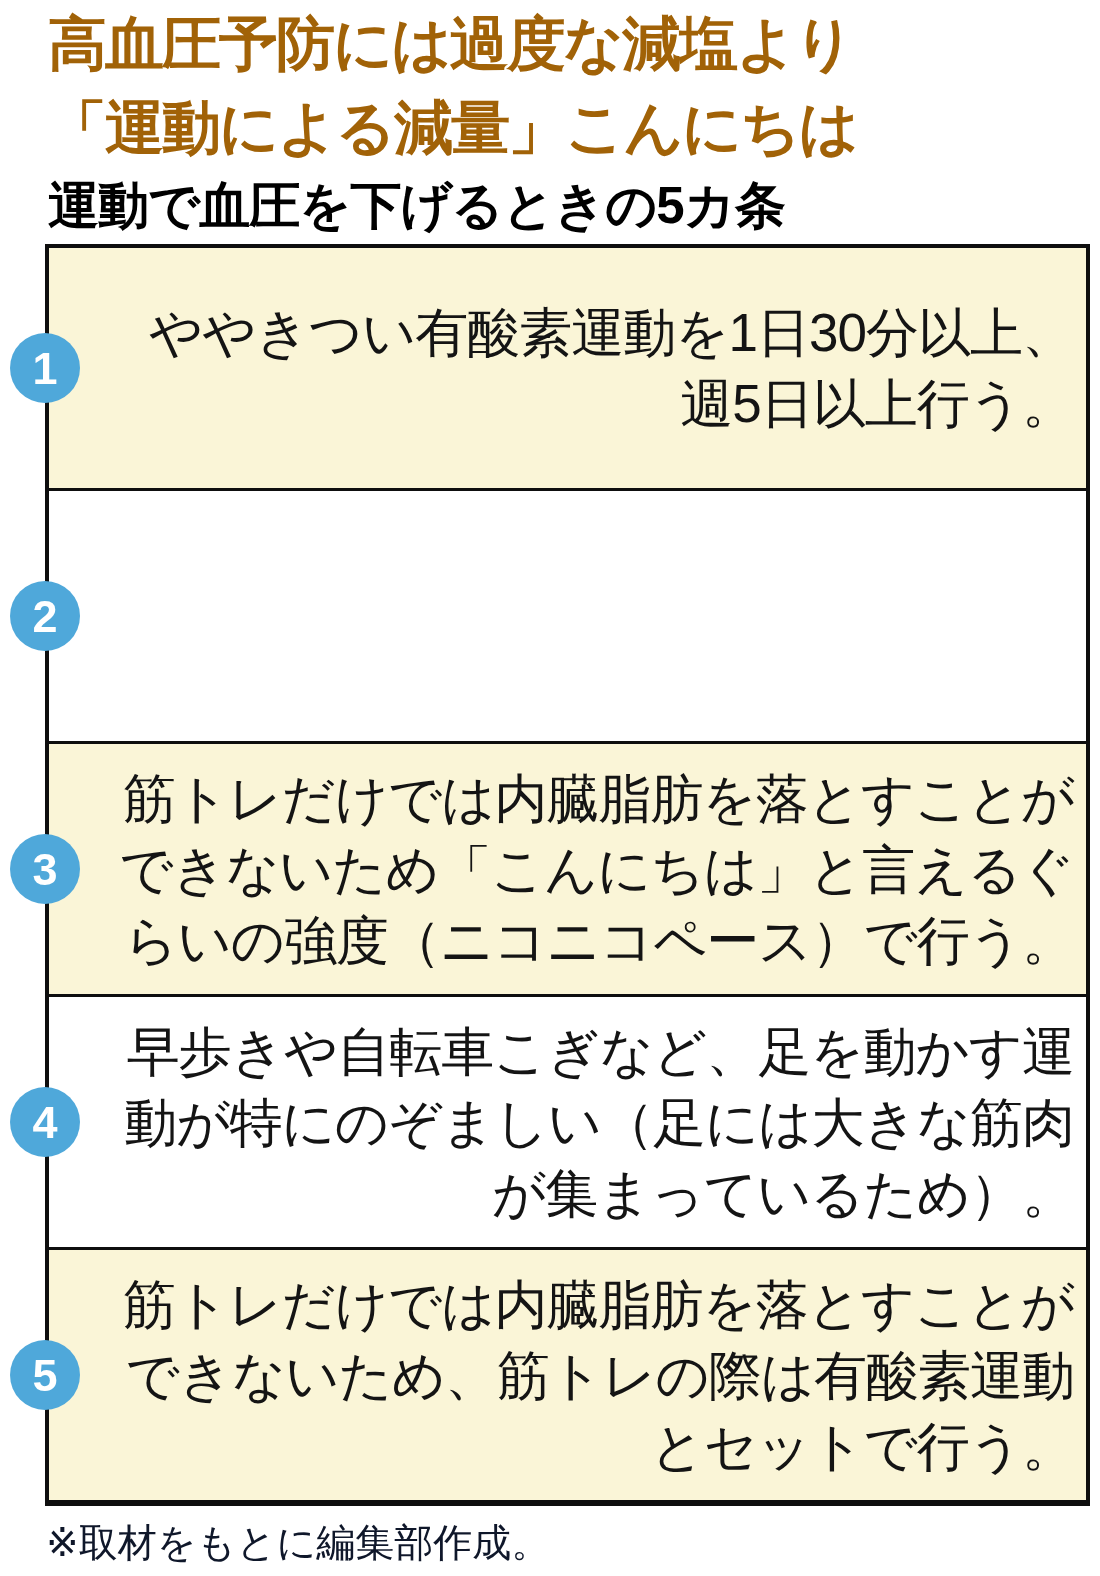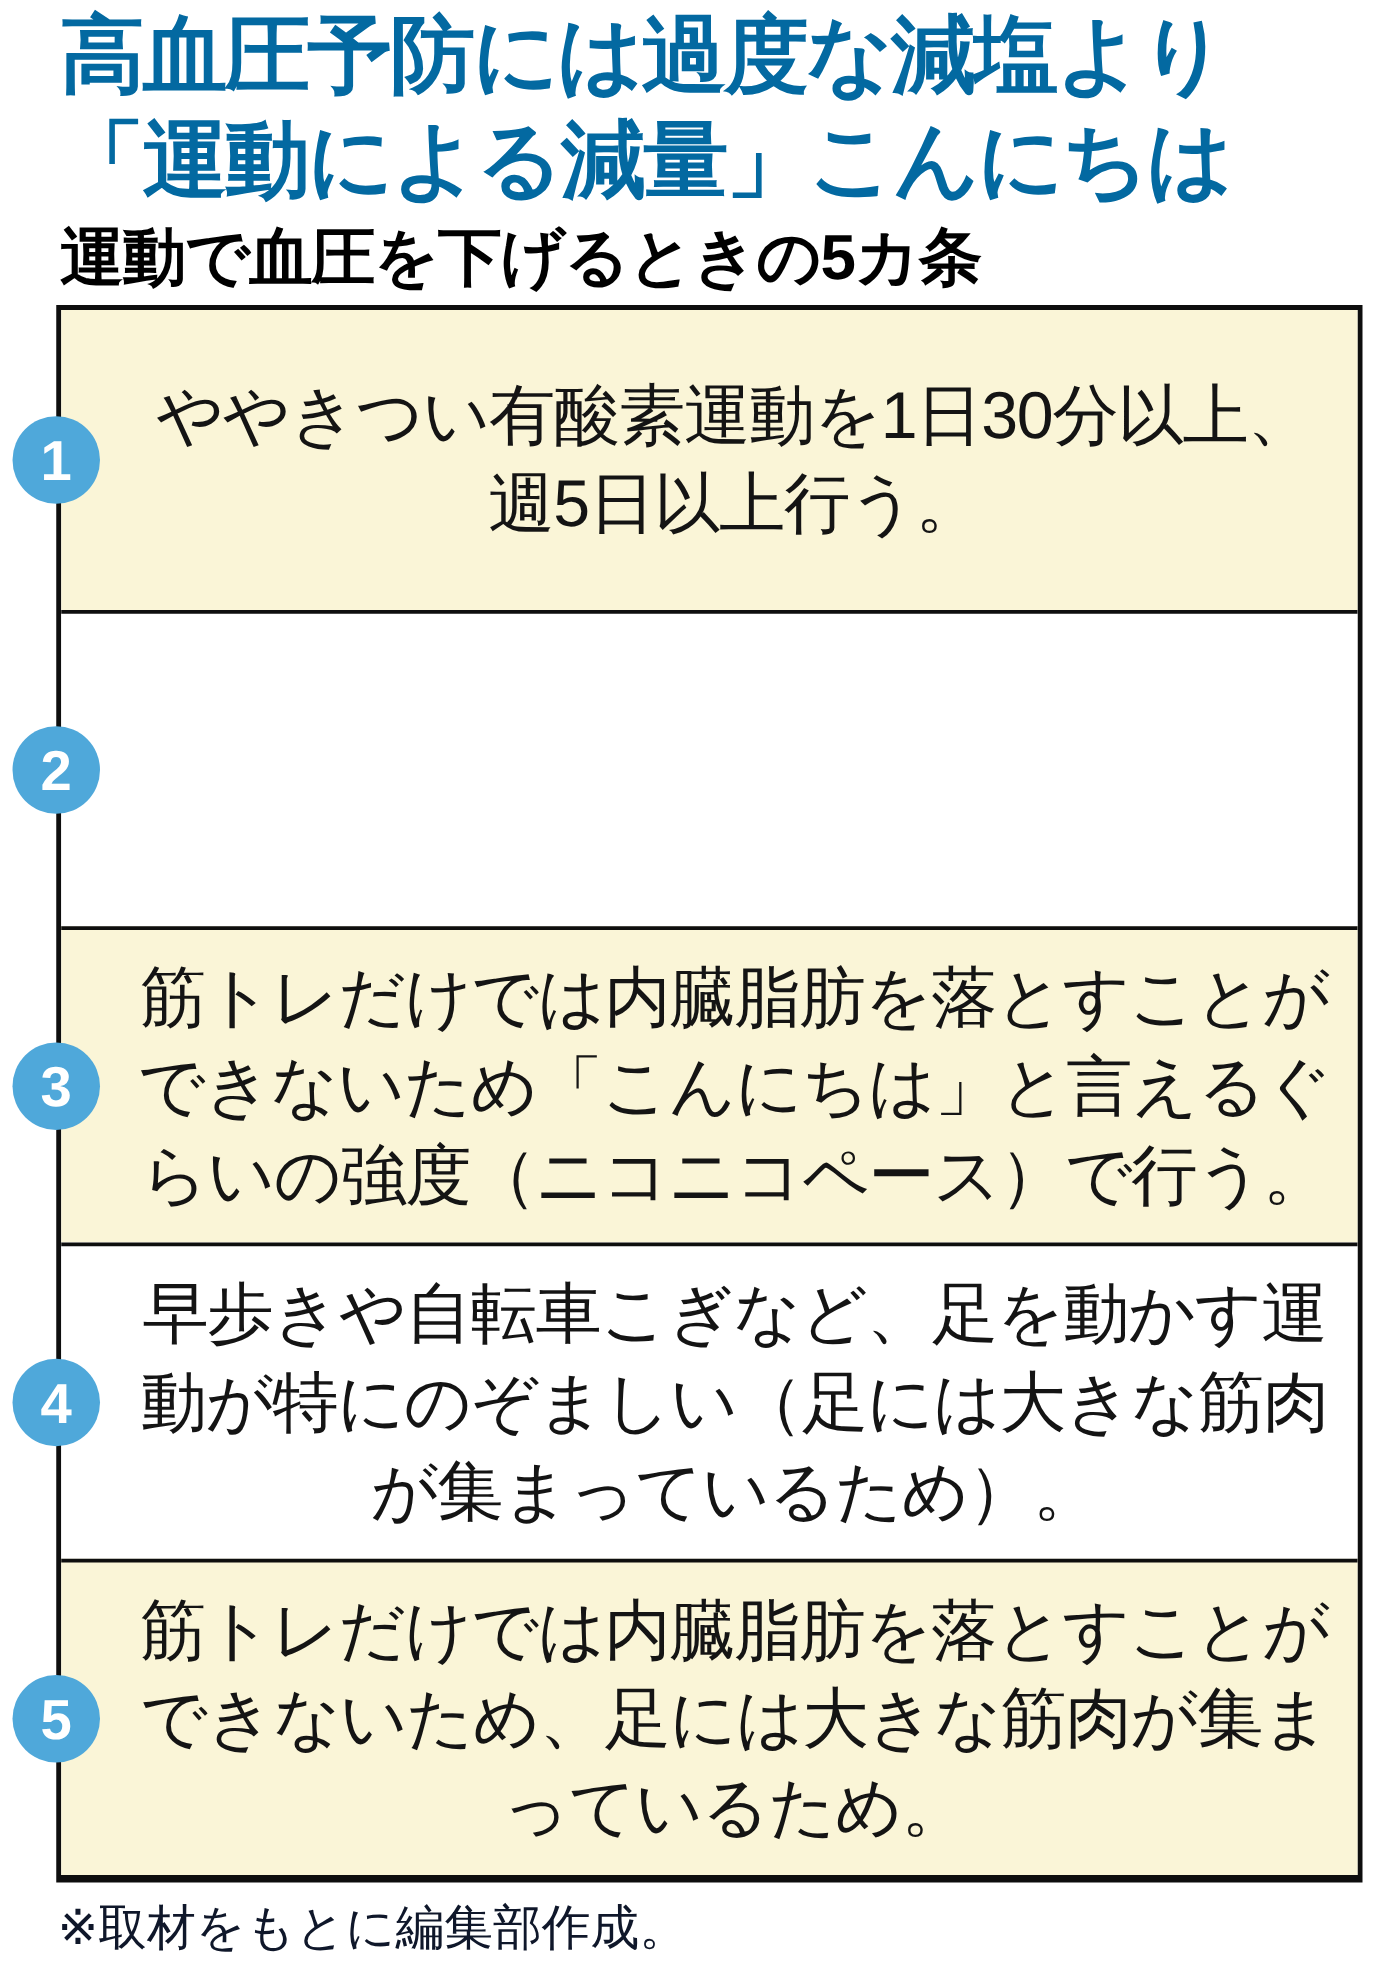--- a/index.html
+++ b/index.html
@@ -14,25 +14,25 @@
   body{
     width:1100px;height:1576px;
     overflow:hidden;
     font-family:"Liberation Sans","DejaVu Sans",sans-serif;
     color:var(--text-black);
   }
   .page{width:1100px;height:1576px;position:relative;background:#fff;}
 
   .header{padding:2px 0 0 48px;}
   .title-line{
-    font-size:68px;
+    font-size:59px;
     line-height:84px;
     font-weight:900;
     letter-spacing:-2px;
-    color:#0369a1;
+    color:#a16207;
     white-space:nowrap;
   }
   .subtitle{
     margin-top:10px;
     font-size:51px;
     line-height:52px;
     font-weight:700;
     letter-spacing:-1px;
     color:#000;
     white-space:nowrap;
@@ -56,21 +56,21 @@
   .rule-row + .rule-row{border-top:3px solid var(--border-black);}
   .rule-row:nth-child(odd){background:var(--row-yellow);}
   .rule-row:nth-child(even){background:var(--row-white);}
 
   .rule-text{
     font-size:53px;
     line-height:71px;
     font-weight:500;
     letter-spacing:-1px;
     color:var(--text-black);
-    text-align:center;
+    text-align:right;
   }
 
   .num-badge{
     position:absolute;
     left:-39px;
     top:50%;
     transform:translateY(-50%);
     width:70px;height:70px;
     border-radius:50%;
     background:var(--badge-blue);
@@ -118,20 +118,20 @@
       <span class="rule-text">筋トレだけでは内臓脂肪を落とすことができないため「こんにちは」と言えるぐらいの強度（ニコニコペース）で行う。</span>
     </div>
 
     <div class="rule-row">
       <span class="num-badge">4</span>
       <span class="rule-text">早歩きや自転車こぎなど、足を動かす運動が特にのぞましい（足には大きな筋肉が集まっているため）。</span>
     </div>
 
     <div class="rule-row">
       <span class="num-badge">5</span>
-      <span class="rule-text">筋トレだけでは内臓脂肪を落とすことができないため、足には大きな筋肉が集まっているため。</span>
+      <span class="rule-text">筋トレだけでは内臓脂肪を落とすことができないため、筋トレの際は有酸素運動とセットで行う。</span>
     </div>
 
   </div>
 
   <div class="footnote">※取材をもとに編集部作成。</div>
 
 </div>
 
 </body></html>

